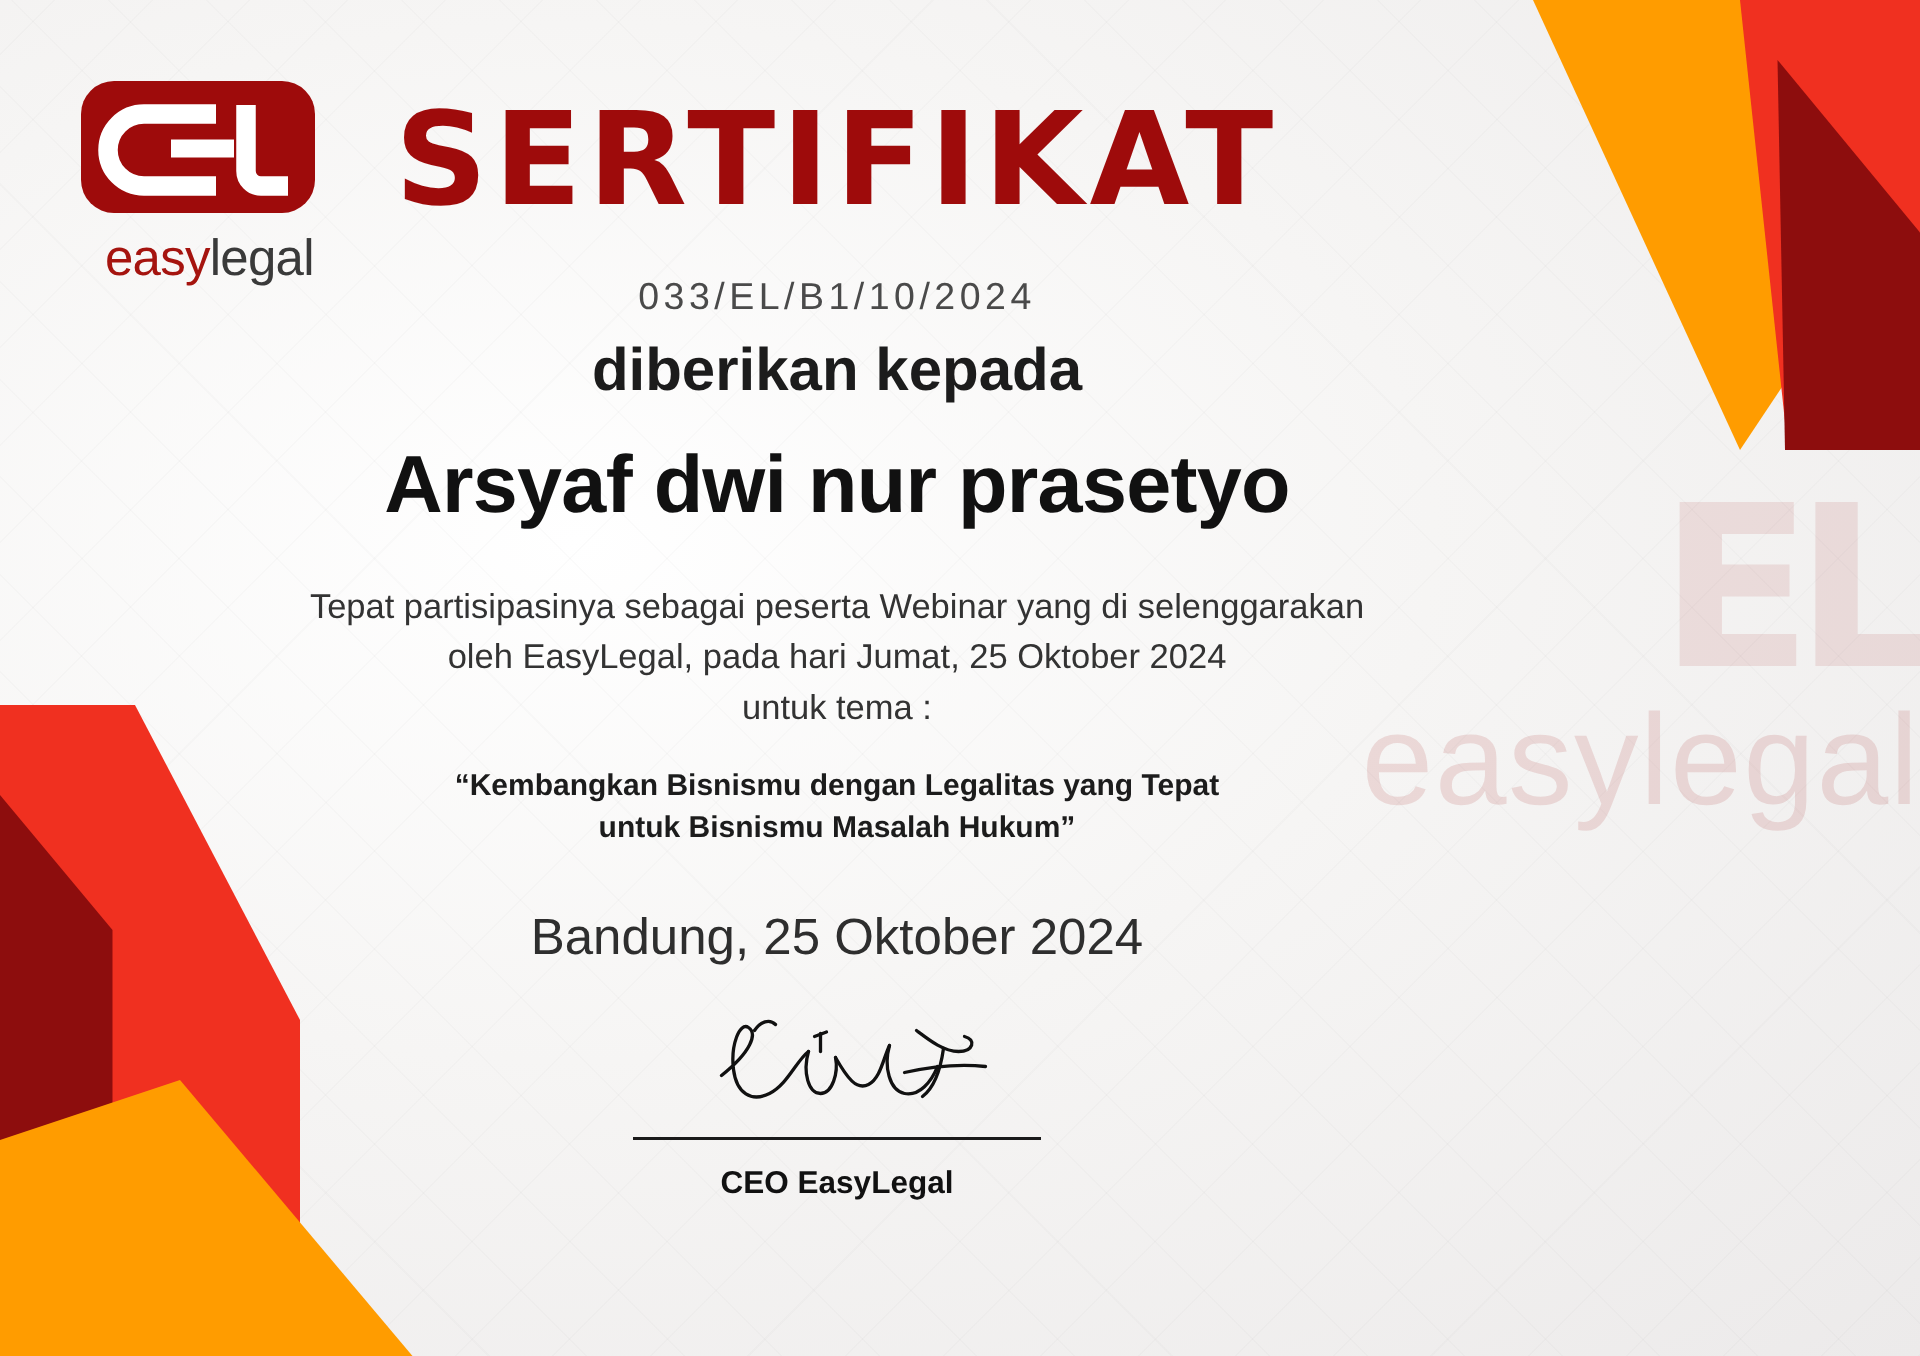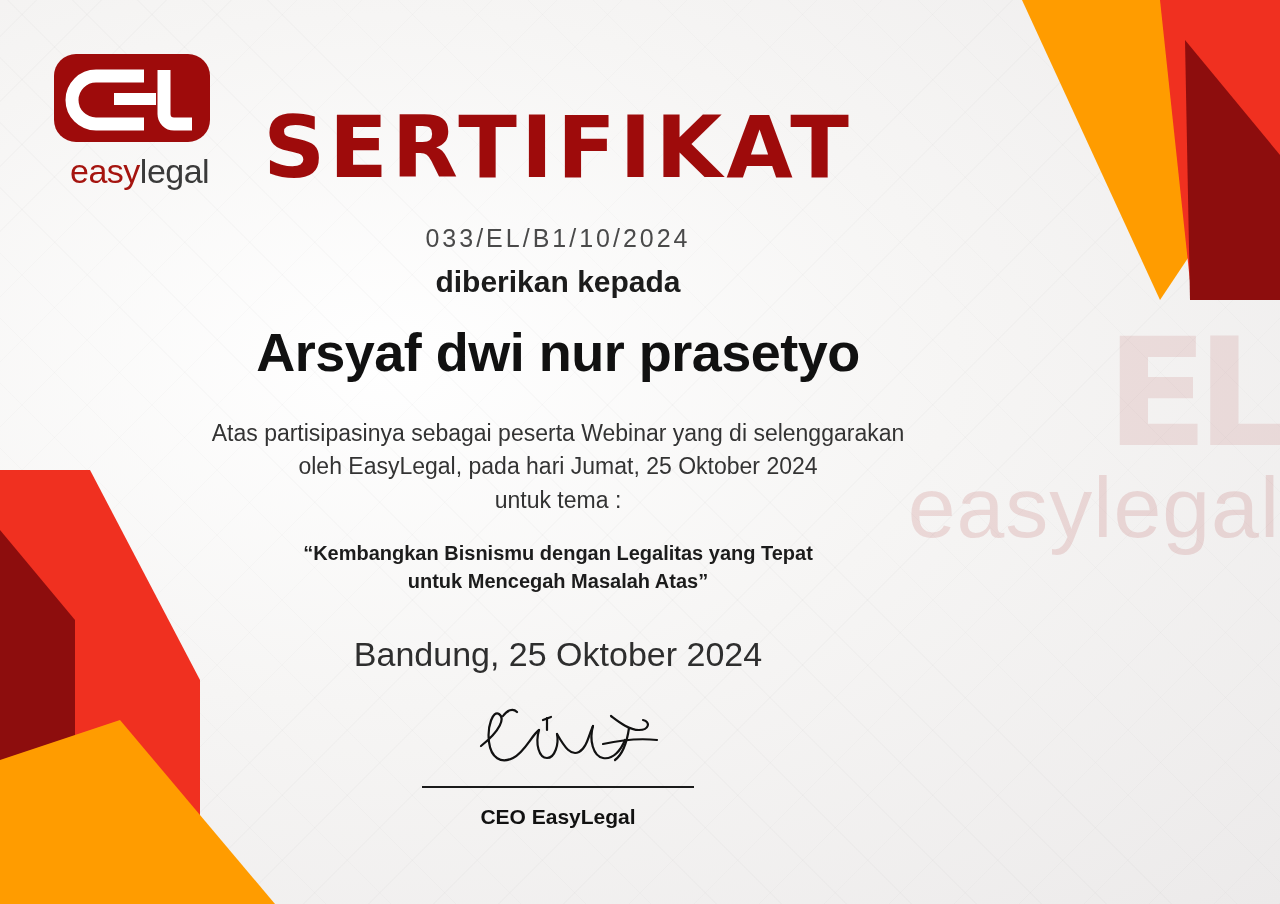--- a/index.html
+++ b/index.html
@@ -85,41 +85,41 @@
   }
   .logo-text .easy { color: #a5140f; font-weight: 400; }
   .logo-text .legal { color: #3a3a3a; font-weight: 400; }
 
   
   .content {
     position: relative;
     z-index: 5;
     width: 1116px;
     text-align: center;
-    padding-top: 104px;
+    padding-top: 64px;
     box-sizing: border-box;
   }
   .title {
     font-family: "DejaVu Sans", sans-serif;
     font-size: 86px;
     font-weight: bold;
     color: #9e0b0b;
     letter-spacing: 4px;
     line-height: 1;
     margin: 0;
   }
   .cert-number {
     margin-top: 34px;
     font-size: 25px;
     color: #4a4a4a;
     letter-spacing: 3px;
   }
   .given-to {
     margin-top: 12px;
-    font-size: 30px;
+    font-size: 40px;
     font-weight: bold;
     color: #1c1c1c;
   }
   .recipient {
     margin-top: 22px;
     font-size: 54px;
     font-weight: bold;
     color: #111111;
     letter-spacing: -0.5px;
   }
@@ -206,28 +206,28 @@
     </div>
   </div>
 
   <div class="content">
     <div class="title">SERTIFIKAT</div>
     <div class="cert-number">033/EL/B1/10/2024</div>
     <div class="given-to">diberikan kepada</div>
     <div class="recipient">Arsyaf dwi nur prasetyo</div>
 
     <div class="desc">
-      <div>Atas partisipasinya sebagai peserta Webinar yang di selenggarakan</div>
+      <div>Tepat partisipasinya sebagai peserta Webinar yang di selenggarakan</div>
       <div>oleh EasyLegal, pada hari Jumat, 25 Oktober 2024</div>
       <div>untuk tema :</div>
     </div>
 
     <div class="theme">
       <div>“Kembangkan Bisnismu dengan Legalitas yang Tepat</div>
-      <div>untuk Mencegah Masalah Atas”</div>
+      <div>untuk Bisnismu Masalah Hukum”</div>
     </div>
 
     <div class="place-date">Bandung, 25 Oktober 2024</div>
 
     <div class="sign-block">
       <svg class="signature" viewBox="0 0 230 78" aria-hidden="true">
         <g fill="none" stroke="#111111" stroke-width="2.2" stroke-linecap="round">
           <path d="M38 46 C58 30, 62 18, 56 14 C50 10, 44 26, 46 42 C48 58, 58 64, 70 58 C82 52, 88 36, 96 30"></path>
           <path d="M96 30 C92 44, 96 58, 104 58 C112 58, 116 44, 114 34"></path>
           <path d="M114 34 C122 48, 128 56, 136 52 C144 48, 146 34, 150 26"></path>

